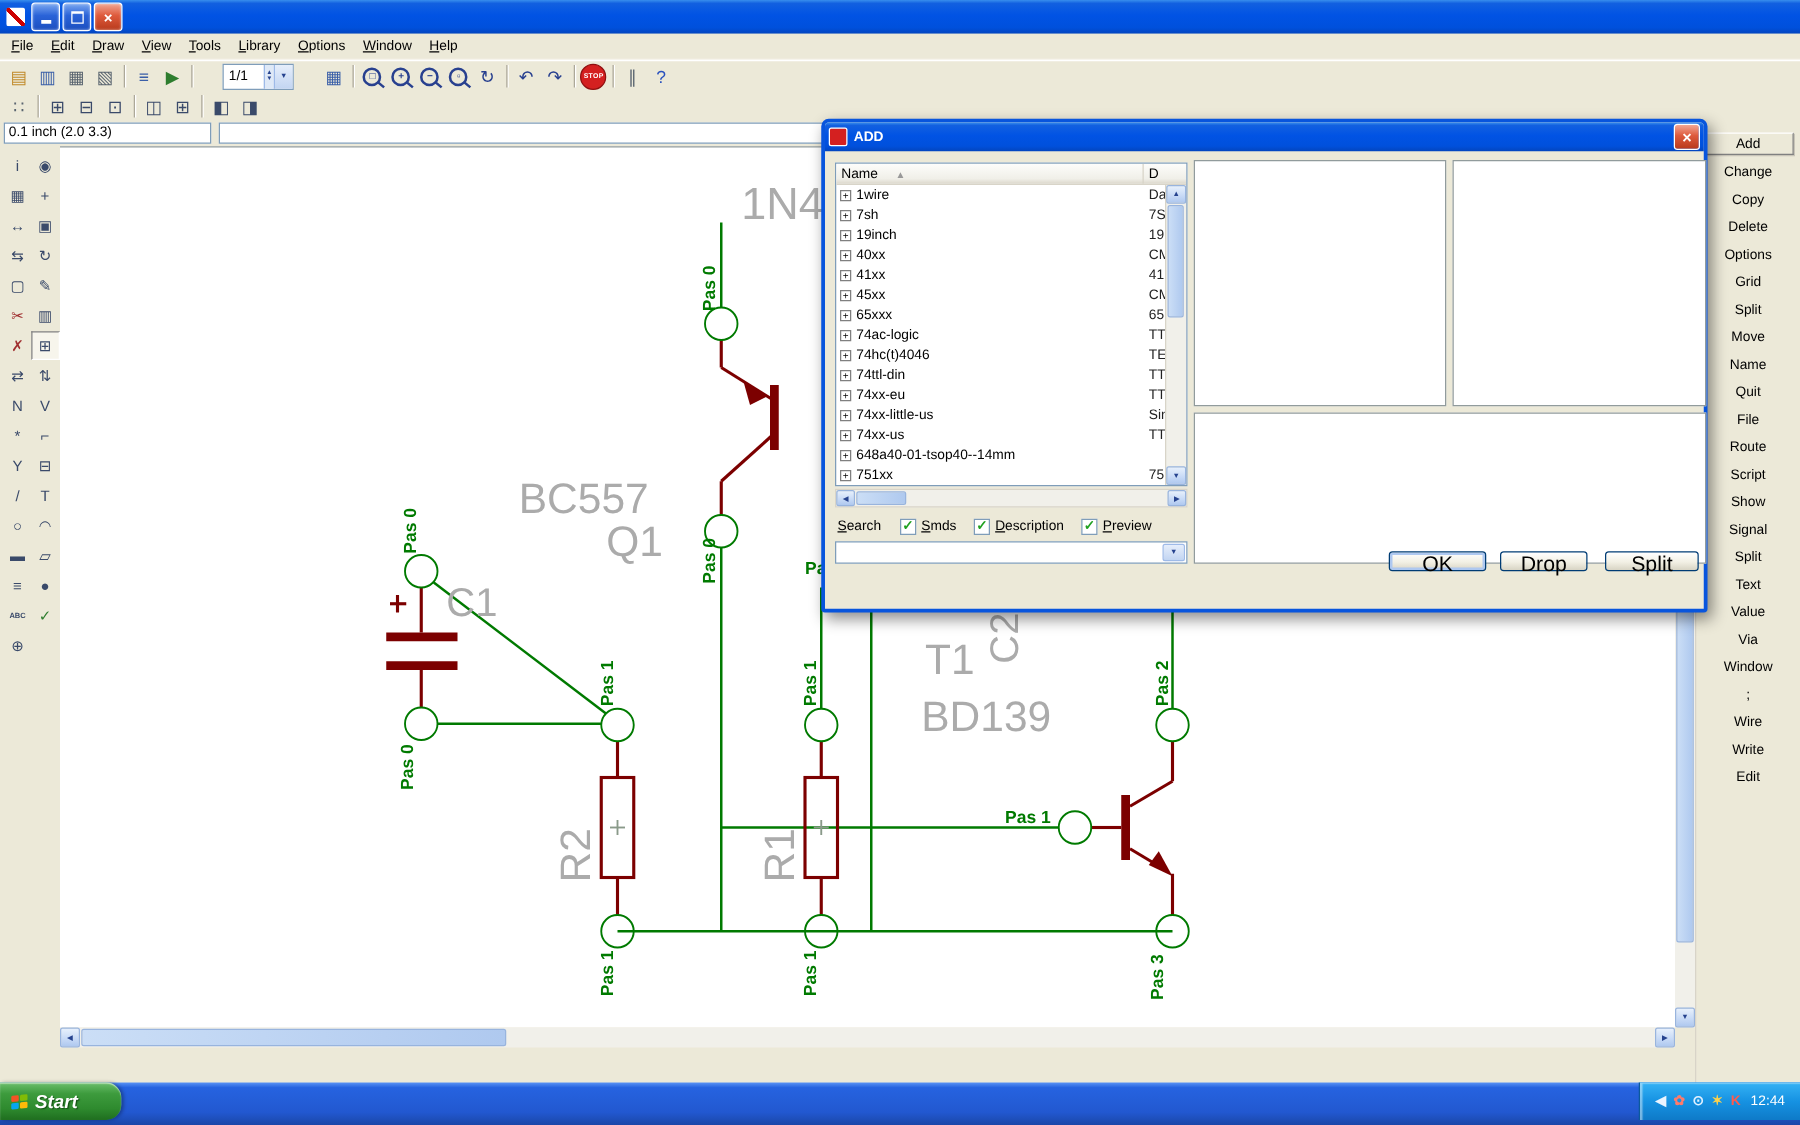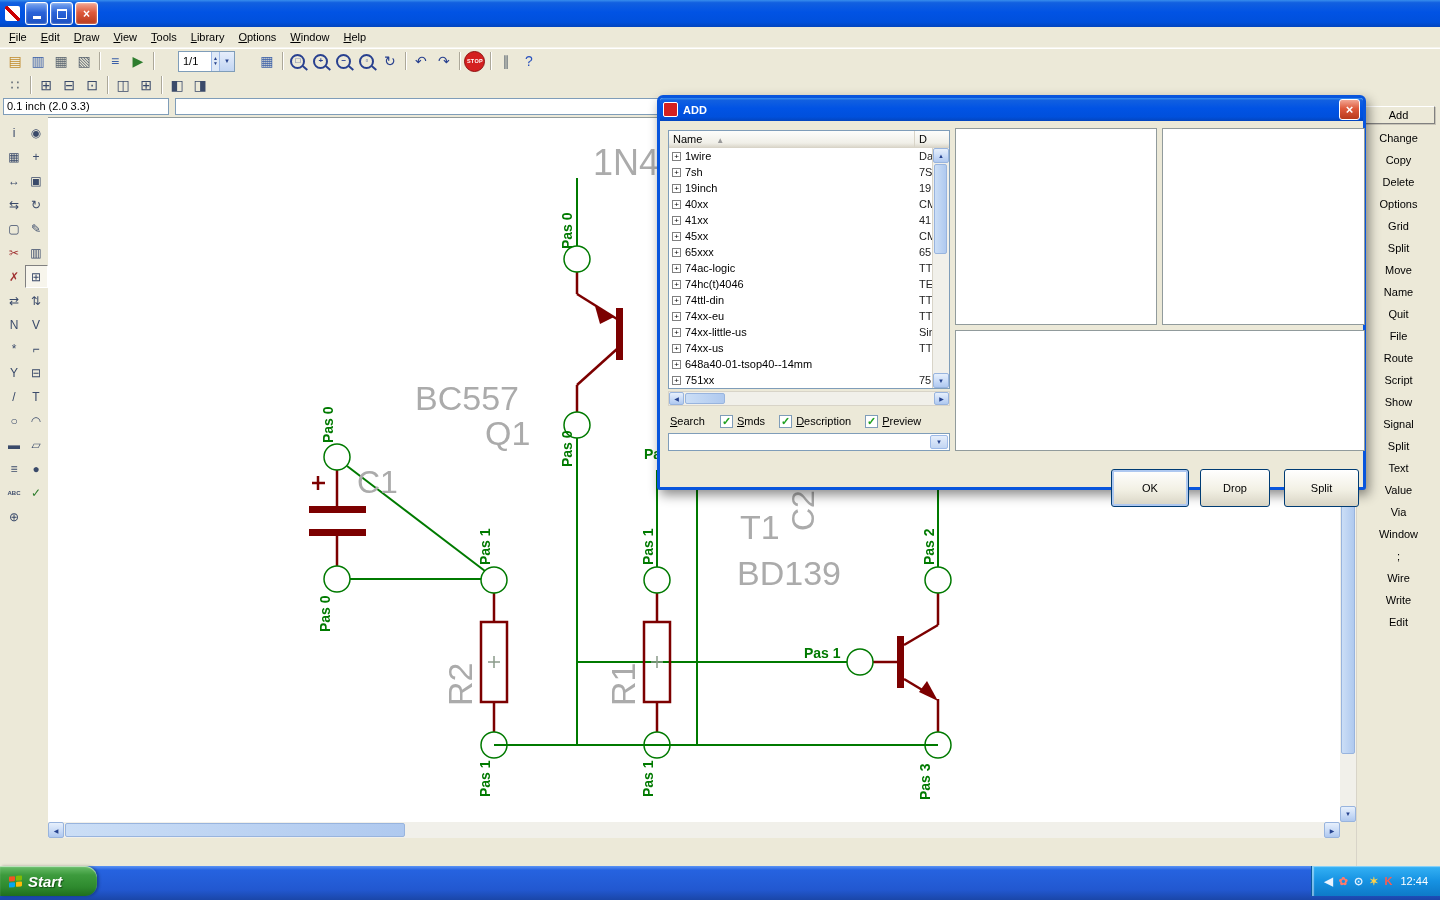--- a/index.html
+++ b/index.html
@@ -113,23 +113,23 @@
     font-size:11px;line-height:11px;text-align:center;font-weight:bold}
   .cblabel{display:inline-block}
   .cblabel::first-letter{text-decoration:underline}
   .searchcombo{position:absolute;left:8px;top:312px;width:282px;height:18px;background:#fff;border:1px solid #7F9DB9;box-sizing:border-box}
   .combo-arrow{position:absolute;right:1px;top:1px;bottom:1px;width:16px;display:flex;align-items:center;justify-content:center;
     font-size:6px;color:#26438F;background:linear-gradient(#E6EEFB,#C2D5F2);border:1px solid #9EBAE8;border-radius:2px}
   .pane{position:absolute;background:#fff;border:1px solid #919B9C;box-sizing:border-box}
   .pane1{left:295px;top:7px;width:202px;height:197px}
   .pane2{left:502px;top:7px;width:203px;height:197px}
   .bigpane{left:295px;top:209px;width:410px;height:121px}
-  .xpbtn{position:absolute;top:348px;height:38px;border:1px solid #003C74;border-radius:3px;
+  .xpbtn{position:absolute;top:320px;height:16px;border:1px solid #003C74;border-radius:3px;
     background:linear-gradient(180deg,#FFFFFF,#F2F0E4 55%,#D8D4C4);font-family:"Liberation Sans",sans-serif;
-    font-size:11px;padding:0;cursor:default}
+    font-size:17px;padding:0;cursor:default}
   .xpbtn.ok{left:451px;width:78px;box-shadow:inset 0 0 0 2px #AEC8F0}
   .xpbtn.drop{left:540px;width:70px}
   .xpbtn.cancel{left:624px;width:75px}
   
   .taskbar{position:absolute;left:0;bottom:0;width:1440px;height:34px;z-index:100;
     background:linear-gradient(180deg,#5A93F5,#2663E0 12%,#2258D0 70%,#1A46A8)}
   .startbtn{position:absolute;left:0;top:0;height:30px;width:97px;box-sizing:border-box;display:flex;align-items:center;
     gap:6px;padding-left:9px;color:#fff;font-size:15px;font-weight:bold;font-style:italic;border-radius:0 12px 12px 0;
     background:linear-gradient(180deg,#6CBF6C,#3D9B3D 30%,#2E8A2E 70%,#1F6E1F);
     box-shadow:inset 0 1px 1px rgba(255,255,255,.6),2px 0 3px rgba(0,0,0,.3);text-shadow:1px 1px 1px #145014}

